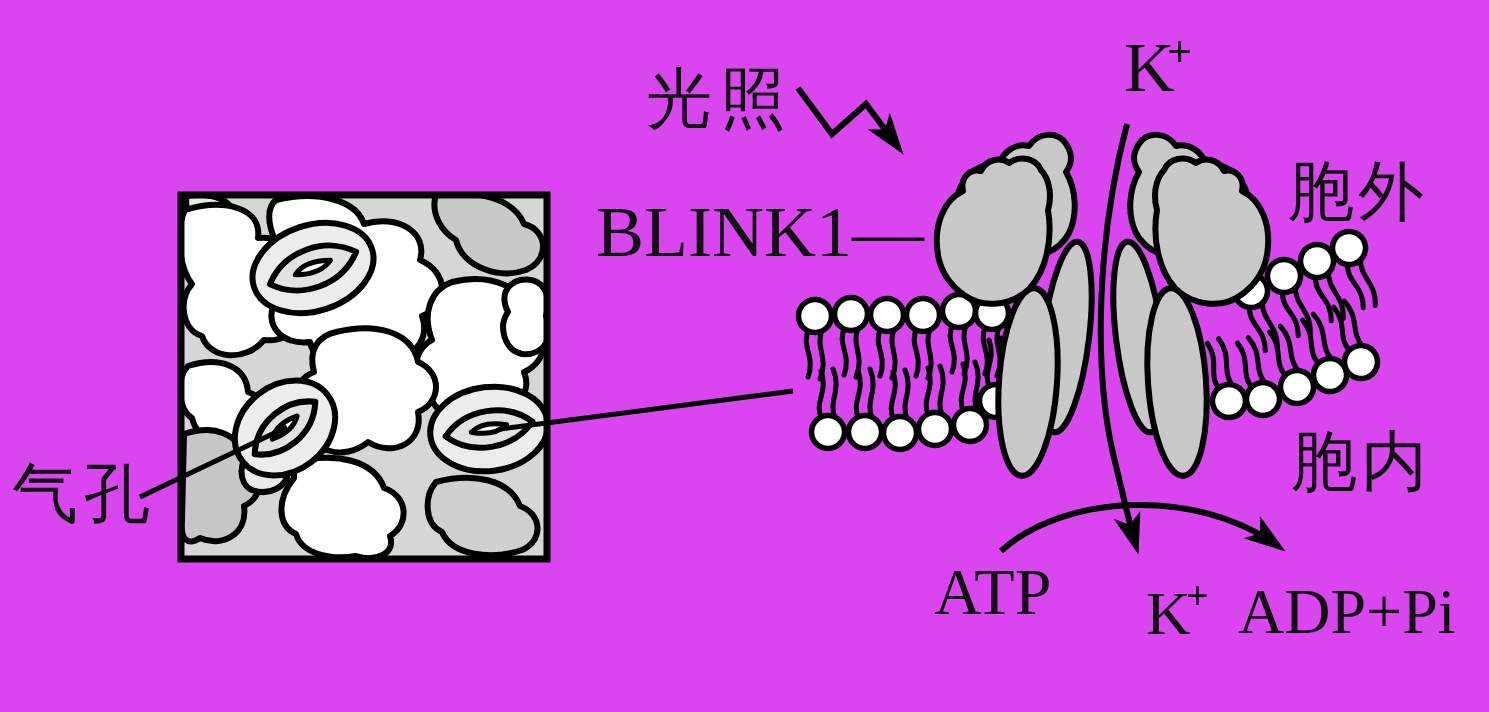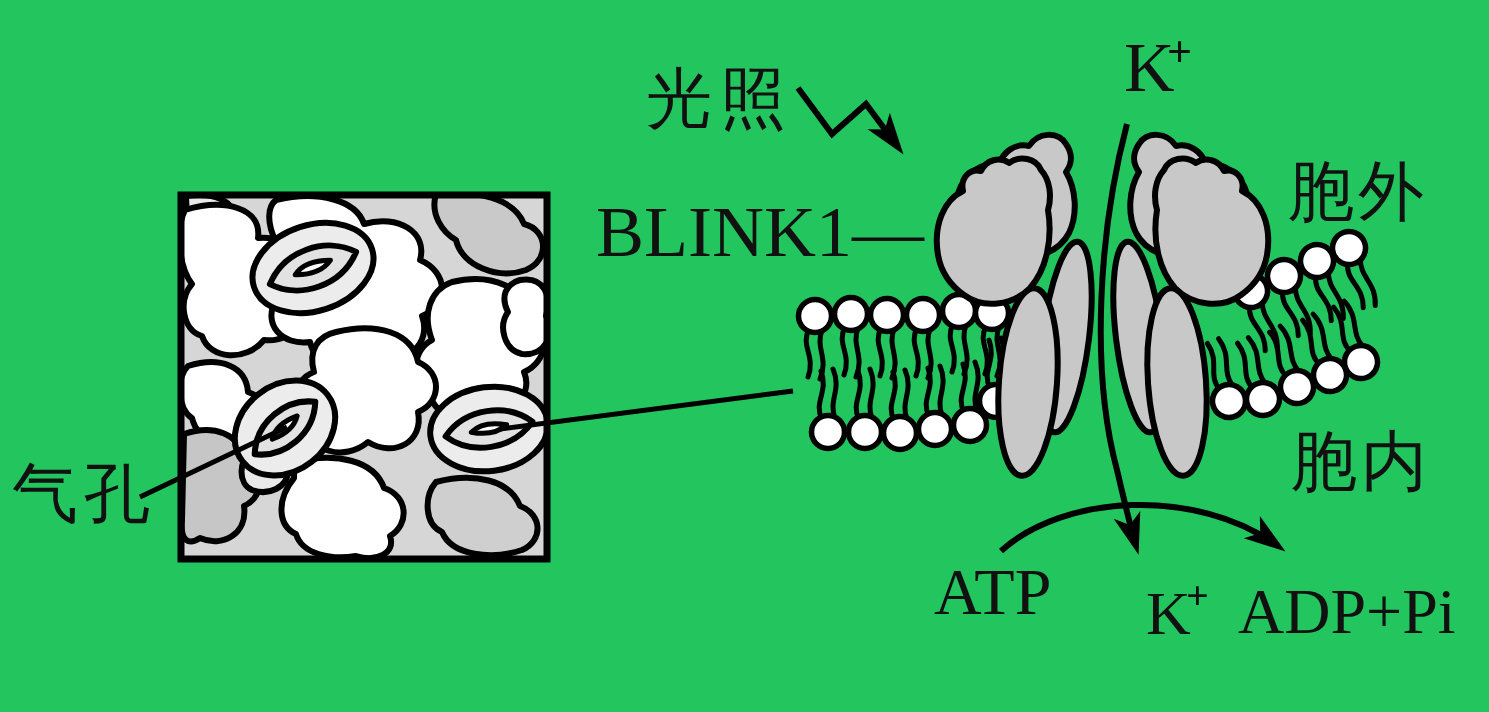--- a/index.html
+++ b/index.html
@@ -1,16 +1,16 @@
 <!DOCTYPE html>
 <html><head>
 <meta charset="utf-8">
 <style>
   html,body{margin:0;padding:0;background:#ffffff;}
-  #stage{position:relative;width:1489px;height:712px;background:#22c55e;overflow:hidden;
+  #stage{position:relative;width:1489px;height:712px;background:#d946ef;overflow:hidden;
          font-family:"Liberation Sans",sans-serif;}
   svg{position:absolute;left:0;top:0;}
   text{user-select:none;}
   .cjk{font-family:"Liberation Sans",sans-serif;font-weight:500;fill:#111;}
   .lat{font-family:"Liberation Serif",serif;fill:#111;}
 </style>
 </head>
 <body>
 
 <div id="stage">

